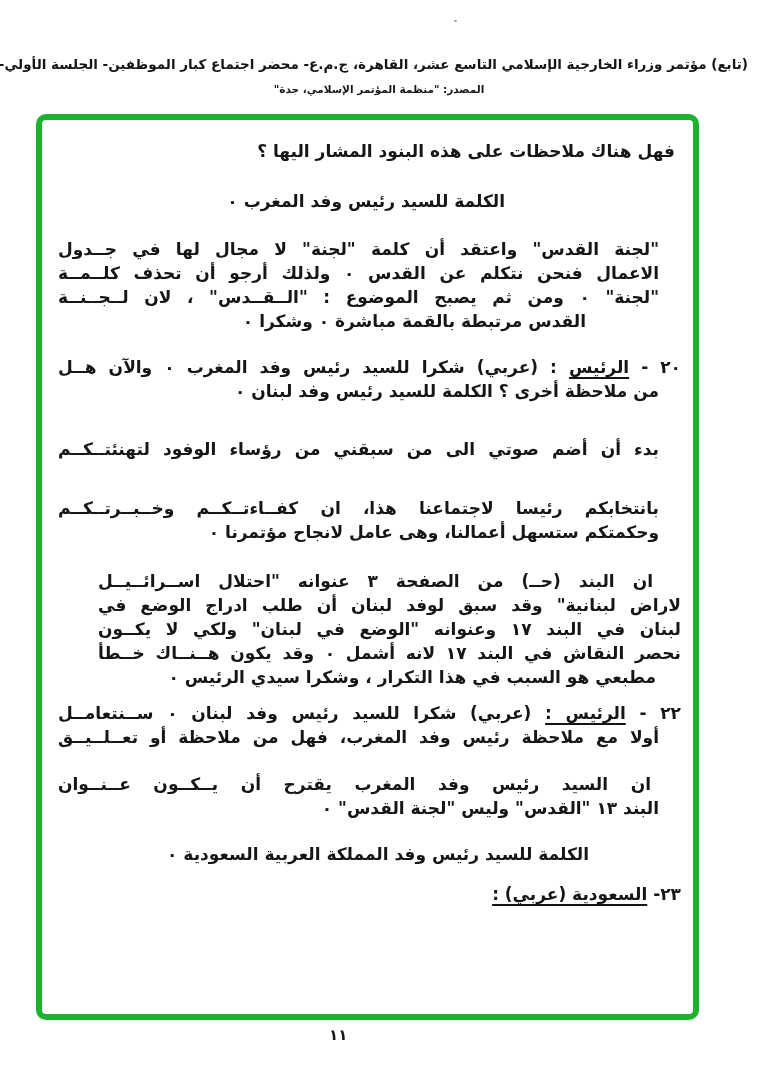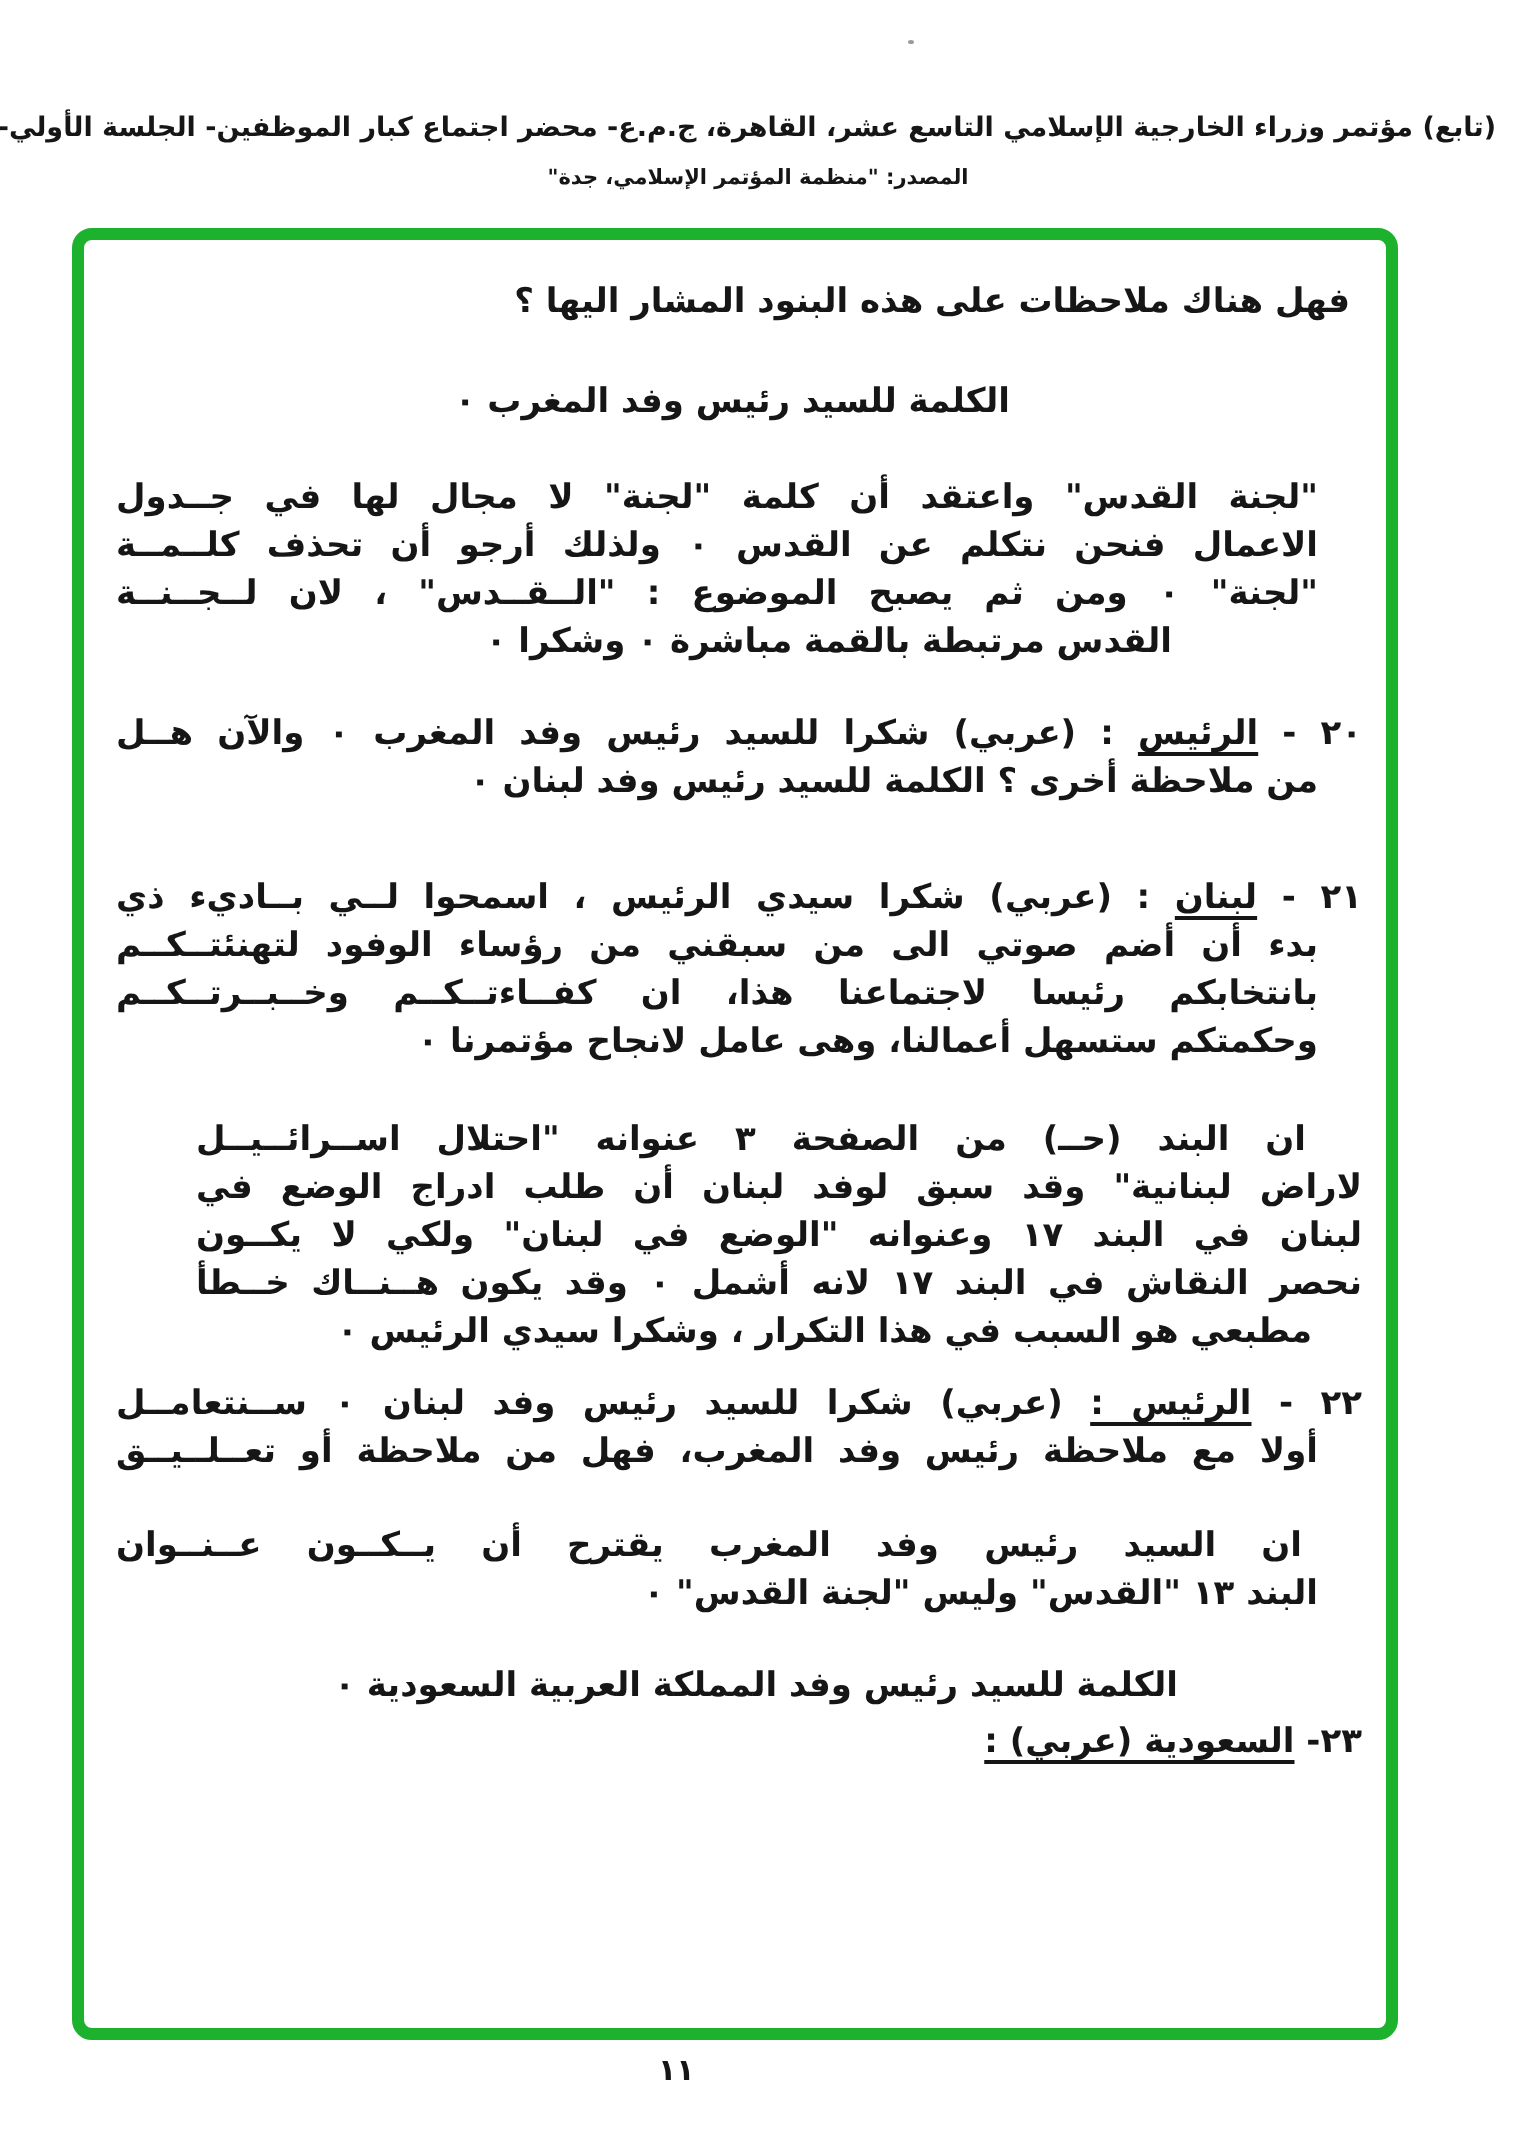--- a/index.html
+++ b/index.html
@@ -59,43 +59,42 @@
           <div class="line just" style="padding-right: 22px;"><span>"لجنة  القدس" واعتقد  أن كلمة  "لجنة" لا مجال لها في جــدول</span></div>
           <div class="line just" style="padding-right: 22px;"><span>الاعمال فنحن نتكلم عن القدس ٠ ولذلك أرجو أن تحذف كلــمــة</span></div>
           <div class="line just" style="padding-right: 22px;"><span>"لجنة" ٠ ومن ثم يصبح الموضوع : "الــقــدس" ، لان لــجــنــة</span></div>
           <div class="line" style="padding-right: 95px;"><span>القدس مرتبطة بالقمة مباشرة ٠ وشكرا ٠</span></div>
         </div>
         <div class="block" style="margin-top: 22px;">
           <div class="line just"><span>٢٠ - </span><span class="u">الرئيس</span><span> : (عربي) شكرا للسيد رئيس وفد المغرب ٠ والآن هــل</span></div>
           <div class="line" style="padding-right: 22px;"><span>من ملاحظة  أخرى ؟   الكلمة  للسيد رئيس وفد لبنان ٠</span></div>
         </div>
         <div class="block" style="margin-top: 34px;">
-          <div class="line just"><span>٢١ - </span><span class="u">لبنان</span><span> : (عربي) شكرا سيدي الرئيس ، اسمحوا لــي بــاديء ذي</span></div>
           <div class="line just" style="padding-right: 22px;"><span>بدء أن أضم صوتي الى من سبقني من رؤساء الوفود لتهنئتــكــم</span></div>
-          <div class="line just" style="padding-right: 22px;"><span>بانتخابكم رئيسا لاجتماعنا هذا، ان كفــاءتــكــم وخــبــرتــكــم</span></div>
+          <div class="line just" style="padding-right: 22px; margin-top: 35px;"><span>بانتخابكم رئيسا لاجتماعنا هذا، ان كفــاءتــكــم وخــبــرتــكــم</span></div>
           <div class="line" style="padding-right: 22px;"><span>وحكمتكم ستسهل أعمالنا، وهى عامل لانجاح مؤتمرنا ٠</span></div>
         </div>
         <div class="block" style="margin-top: 25px; margin-left: 40px;">
           <div class="line just" style="padding-right: 28px;"><span>ان البند (حــ) من الصفحة ٣ عنوانه "احتلال اســرائــيــل</span></div>
           <div class="line just"><span>لاراض لبنانية" وقد سبق لوفد لبنان أن طلب ادراج الوضع في</span></div>
           <div class="line just"><span>لبنان في البند ١٧ وعنوانه "الوضع في لبنان" ولكي لا يكــون</span></div>
           <div class="line just"><span>نحصر النقاش في البند ١٧ لانه أشمل ٠ وقد يكون هــنــاك خــطأ</span></div>
           <div class="line" style="padding-right: 25px;"><span>مطبعي هو السبب في هذا التكرار ، وشكرا سيدي الرئيس ٠</span></div>
         </div>
         <div class="block" style="margin-top: 12px;">
           <div class="line just"><span>٢٢ - </span><span class="u">الرئيس :</span><span> (عربي) شكرا للسيد رئيس وفد لبنان ٠  ســنتعامــل</span></div>
           <div class="line just" style="padding-right: 22px;"><span>أولا مع ملاحظة رئيس وفد المغرب، فهل من ملاحظة أو تعــلــيــق</span></div>
         </div>
         <div class="block" style="margin-top: 23px;">
           <div class="line just" style="padding-right: 30px;"><span>ان السيد رئيس وفد المغرب يقترح أن يــكــون عــنــوان</span></div>
           <div class="line" style="padding-right: 22px;"><span>البند ١٣ "القدس" وليس "لجنة القدس" ٠</span></div>
         </div>
         <div class="block" style="margin-top: 22px;">
           <div class="line" style="padding-right: 92px;"><span>الكلمة للسيد رئيس وفد المملكة العربية السعودية ٠</span></div>
         </div>
-        <div class="block" style="margin-top: 4px;">
+        <div class="block" style="margin-top: 16px;">
           <div class="line"><span>٢٣-  </span><span class="u">السعودية (عربي) :</span></div>
         </div>
       </div>
   </div>
 
   <div class="pnum">١١</div>
 </div>
 
 </body></html>

